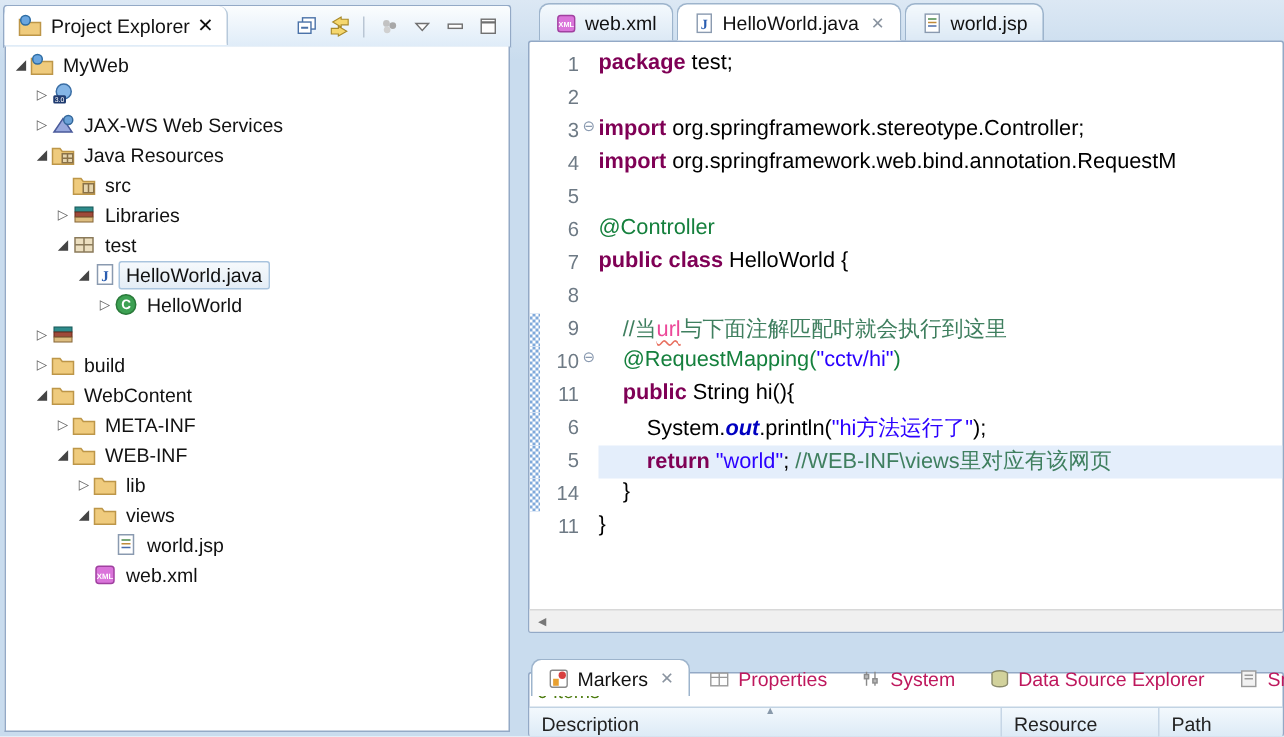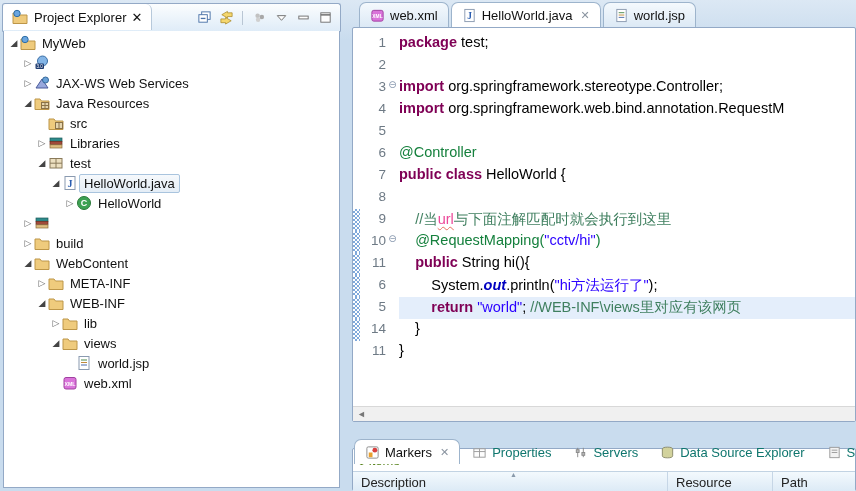--- a/index.html
+++ b/index.html
@@ -10,21 +10,21 @@
     font-size:13px;color:#111;
   }
   .panel-content{position:absolute;left:0;right:0;bottom:0;background:#fff;border:1px solid #93a9c6;border-radius:2px;}
   
   .tabrow{position:absolute;left:0;top:0;right:0;display:flex;align-items:flex-end;padding-left:7px;z-index:5;}
   .tab{display:inline-flex;align-items:center;gap:5px;height:24px;padding:0 10px;
        border:1px solid #9db4cc;border-bottom:none;border-radius:7px 7px 0 0;
        background:linear-gradient(#f4f9fd,#dce9f5);margin-right:2px;cursor:default;white-space:nowrap;}
   .tab.active{background:#fff;position:relative;z-index:6;}
   .tab .close{color:#8a94a0;font-size:11px;margin-left:3px;}
-  .tab.flat{border:none;background:transparent;color:#0f766e;margin-top:16px;}
+  .tab.flat{border:none;background:transparent;color:#be185d;margin-top:16px;}
   .tab svg{width:15px;height:15px;flex:0 0 auto;}
   
   #pe-header{position:absolute;left:0;top:0;right:0;height:27px;
     background:linear-gradient(#fbfdfe,#dfecf8);border:1px solid #93a9c6;border-bottom:1px solid #c4d6e8;
     border-radius:3px 3px 0 0;display:flex;}
   #pe-tab{display:flex;align-items:center;gap:5px;height:26px;padding:0 9px;background:#fff;
     border-right:1px solid #b7c9db;border-radius:6px 6px 0 0;}
   #pe-toolbar{margin-left:auto;display:flex;align-items:center;gap:4px;padding-right:6px;}
   .tbtn{width:18px;height:18px;display:flex;align-items:center;justify-content:center;}
   .tbtn svg{width:15px;height:15px;}
@@ -480,21 +480,21 @@
       </div>
       <div class="tab flat">
         <span style="display: inline-flex;">
           <svg viewBox="0 0 16 16" xmlns="http://www.w3.org/2000/svg">
             <line x1="5" y1="3" x2="5" y2="13" stroke="#8a8a8a"></line>
             <line x1="11" y1="3" x2="11" y2="13" stroke="#8a8a8a"></line>
             <rect x="3.5" y="5" width="3" height="3" fill="#b8b8b8" stroke="#8a8a8a"></rect>
             <rect x="9.5" y="8" width="3" height="3" fill="#b8b8b8" stroke="#8a8a8a"></rect>
           </svg>
         </span>
-        <span>Servers</span>
+        <span>System</span>
       </div>
       <div class="tab flat">
         <span style="display: inline-flex;">
           <svg viewBox="0 0 16 16" xmlns="http://www.w3.org/2000/svg">
             <ellipse cx="8" cy="4.5" rx="5.5" ry="2.2" fill="#d2d29c" stroke="#8a8a6a"></ellipse>
             <path d="M2.5 4.5v7a5.5 2.2 0 0 0 11 0v-7" fill="#d2d29c" stroke="#8a8a6a"></path>
           </svg>
         </span>
         <span>Data Source Explorer</span>
       </div>

